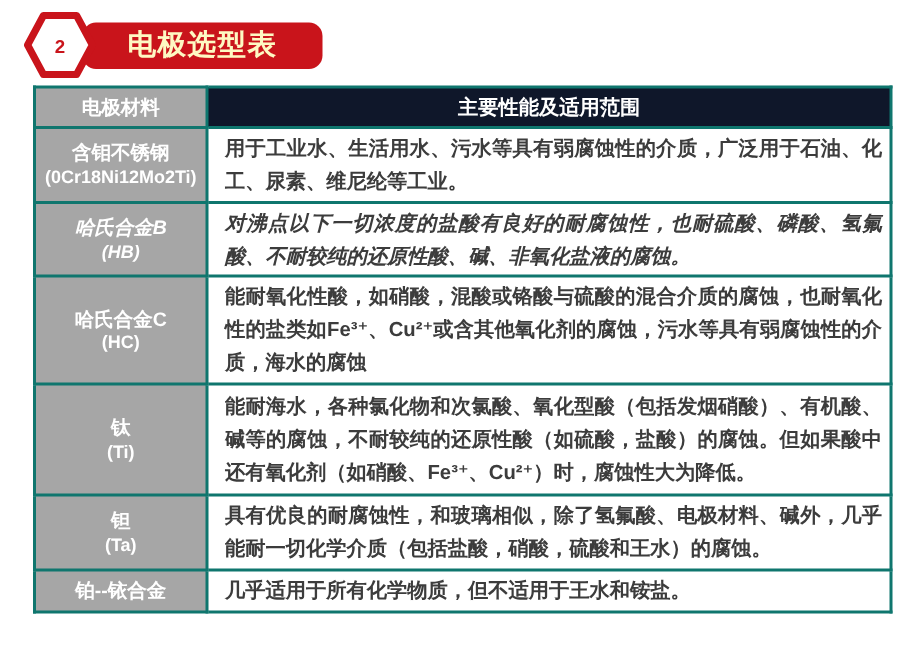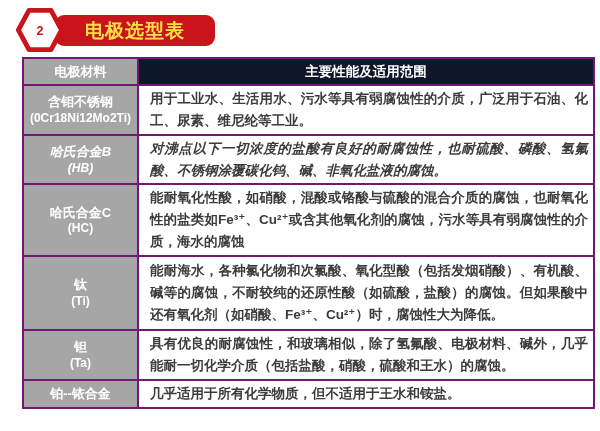--- a/index.html
+++ b/index.html
@@ -5,30 +5,30 @@
   html,body{margin:0;padding:0;background:#ffffff;}
   .page{
     position:relative;width:600px;height:431px;background:#ffffff;overflow:hidden;
     font-family:"Liberation Sans","DejaVu Sans",sans-serif;
   }
   
   .hdr{position:absolute;top:5px;left:16px;display:flex;align-items:center;height:50px;}
   .hexwrap{position:relative;width:48px;height:46px;z-index:2;}
   .pill{
     position:relative;z-index:1;margin-left:-9px;height:31px;line-height:31px;
-    background:#c9141b;color:#fde047;border-radius:9px;
+    background:#c9141b;color:#fef9c3;border-radius:9px;
     padding:0 30px;font-size:19px;font-weight:bold;letter-spacing:1px;white-space:nowrap;
   }
   
   table.sel{
     position:absolute;left:22px;top:57px;width:573px;
     border-collapse:collapse;table-layout:fixed;
     border:2px solid #454545;
   }
-  table.sel th,table.sel td{border:2px solid #701a75;}
+  table.sel th,table.sel td{border:2px solid #0f766e;}
   th.mat-h,td.mat{
     background:#a6a6a6;color:#ffffff;text-align:center;vertical-align:middle;
     font-weight:bold;font-size:13px;padding:2px 2px;
   }
   th.desc-h{
     background:#0f172a;color:#ffffff;text-align:center;vertical-align:middle;
     font-weight:bold;font-size:13.5px;
   }
   td.desc{
     background:#ffffff;color:#3c3c3c;font-weight:bold;font-size:13.5px;
@@ -73,21 +73,21 @@
           <div class="mat-name">含钼不锈钢</div>
           <div class="mat-sub">(0Cr18Ni12Mo2Ti)</div>
         </td>
         <td class="desc">用于工业水、生活用水、污水等具有弱腐蚀性的介质，广泛用于石油、化工、尿素、维尼纶等工业。</td>
       </tr>
       <tr class="r1">
         <td class="mat">
           <div class="mat-name">哈氏合金B</div>
           <div class="mat-sub">(HB)</div>
         </td>
-        <td class="desc">对沸点以下一切浓度的盐酸有良好的耐腐蚀性，也耐硫酸、磷酸、氢氟酸、不锈钢涂覆碳化钨、碱、非氧化盐液的腐蚀。</td>
+        <td class="desc">对沸点以下一切浓度的盐酸有良好的耐腐蚀性，也耐硫酸、磷酸、氢氟酸、不耐较纯的还原性酸、碱、非氧化盐液的腐蚀。</td>
       </tr>
       <tr class="r2">
         <td class="mat">
           <div class="mat-name">哈氏合金C</div>
           <div class="mat-sub">(HC)</div>
         </td>
         <td class="desc">能耐氧化性酸，如硝酸，混酸或铬酸与硫酸的混合介质的腐蚀，也耐氧化性的盐类如Fe³⁺、Cu²⁺或含其他氧化剂的腐蚀，污水等具有弱腐蚀性的介质，海水的腐蚀</td>
       </tr>
       <tr class="r3">
         <td class="mat">

